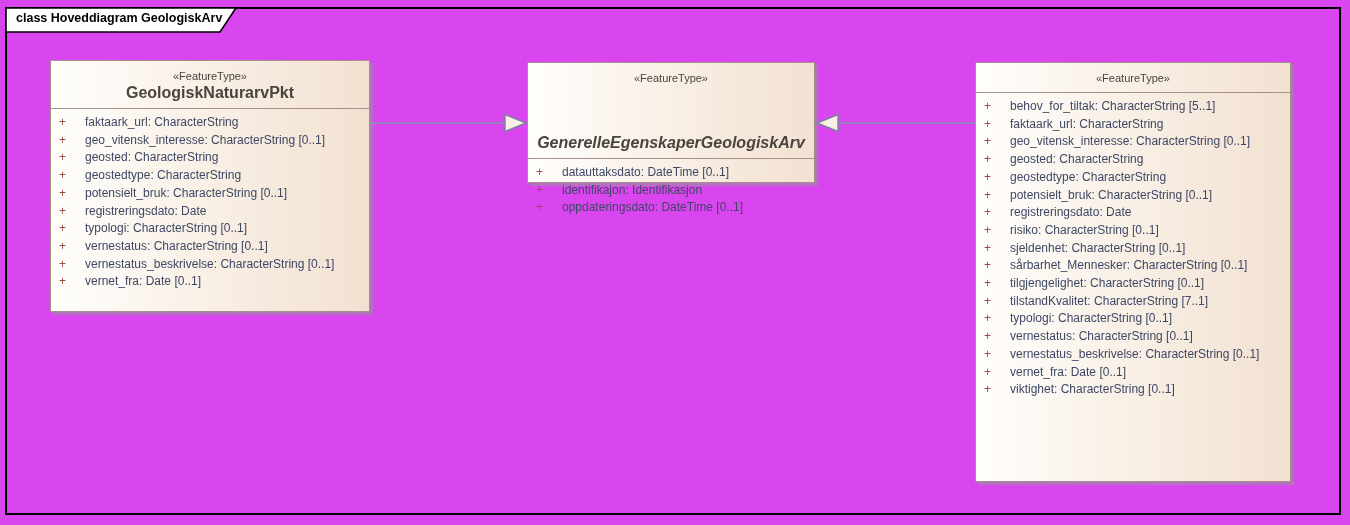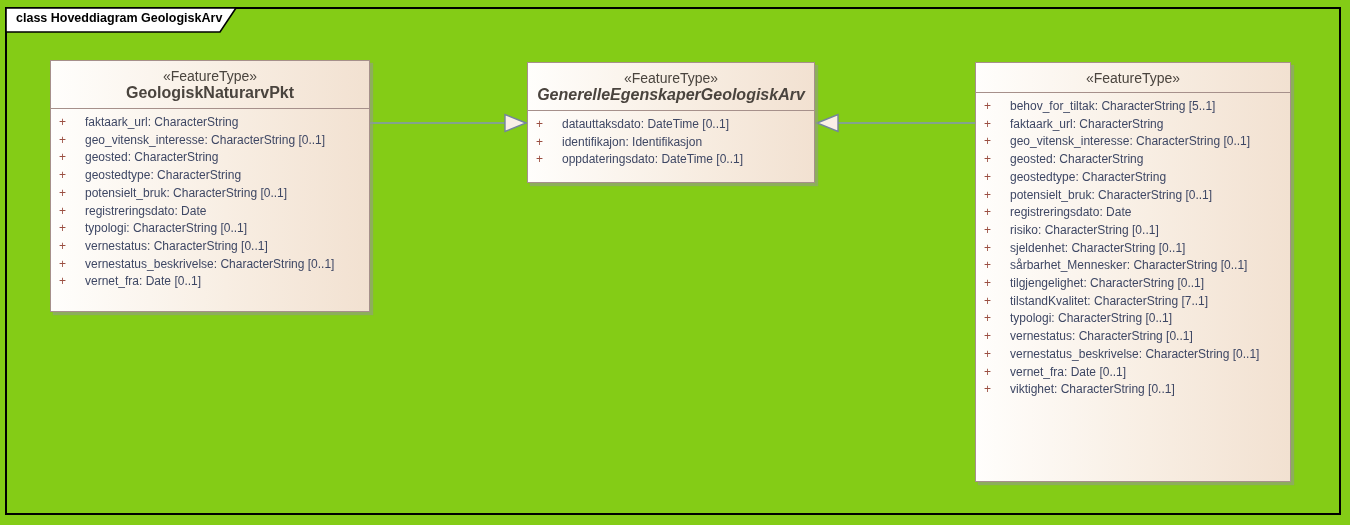--- a/index.html
+++ b/index.html
@@ -1,31 +1,31 @@
 <!DOCTYPE html>
 <html><head>
 <meta charset="utf-8">
 <style>
   html,body{margin:0;padding:0;background:#ffffff;}
   body{font-family:"Liberation Sans", sans-serif; -webkit-font-smoothing:antialiased;}
-  #canvas{position:relative;width:1350px;height:525px;background:#84cc16;overflow:hidden;}
+  #canvas{position:relative;width:1350px;height:525px;background:#d946ef;overflow:hidden;}
 
   .frame{position:absolute;left:5px;top:7px;width:1336px;height:508px;border:2px solid #000000;box-sizing:border-box;}
   .frame-tab{position:absolute;left:5px;top:7px;width:240px;height:26px;}
   .frame-tab-label{position:absolute;left:16px;top:11px;font-size:12.5px;font-weight:bold;color:#000000;white-space:nowrap;}
 
   .connector-layer{position:absolute;left:0;top:0;width:1350px;height:525px;}
 
   .uml-class{position:absolute;box-sizing:border-box;border:1px solid #A6908B;
     background:linear-gradient(to right,#FFFEFC 0%,#F8EEE3 55%,#F2E1D1 100%);
     box-shadow:3px 3px 1px rgba(150,150,150,0.55);}
   .uml-header{text-align:center;padding-top:7px;padding-bottom:6px;border-bottom:1px solid #A6908B;}
-  .stereotype{font-size:14px;color:#4A443E;line-height:16px;}
+  .stereotype{font-size:11px;color:#4A443E;line-height:16px;}
   .class-name{font-size:16px;font-weight:bold;color:#4A443E;line-height:18px;}
-  .uml-class.abstract .class-name{font-style:italic;}
+  .uml-class.abstract .class-name{font-style:italic;margin-top:48px;}
   .uml-attrs{padding:5px 18px 6px 8px;}
   .attr-row{white-space:nowrap;line-height:17.7px;font-size:12px;color:#3E4764;}
   .attr-vis{display:inline-block;width:13px;color:#9B4F42;}
   .attr-text{display:inline-block;padding-left:13px;}
 
   #class-left{left:50px;top:60px;width:320px;height:252px;}
   #class-middle{left:527px;top:62px;width:288px;height:121px;}
   #class-right{left:975px;top:62px;width:316px;height:420px;}
 </style>
 </head>

